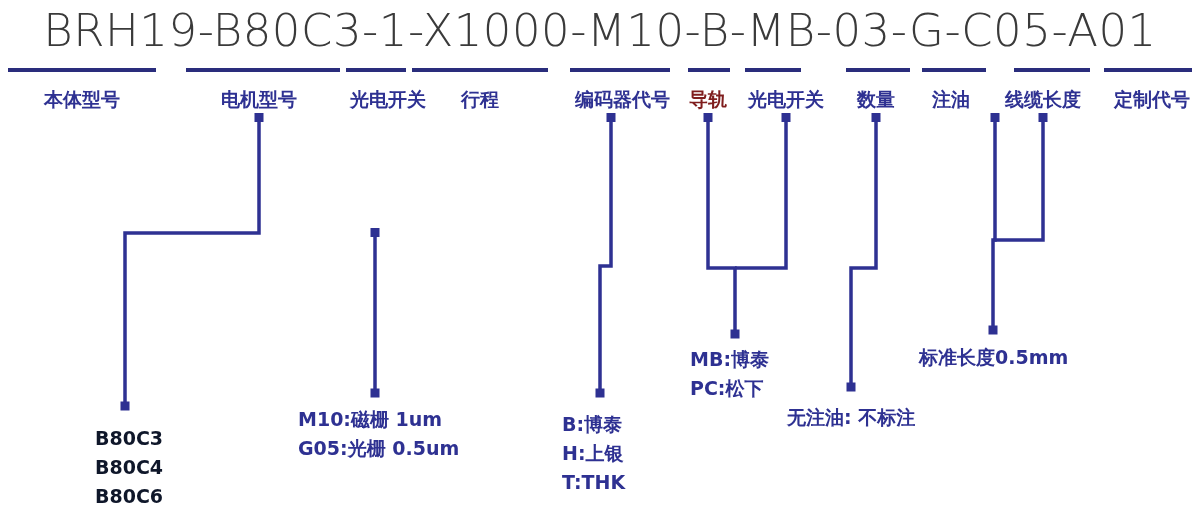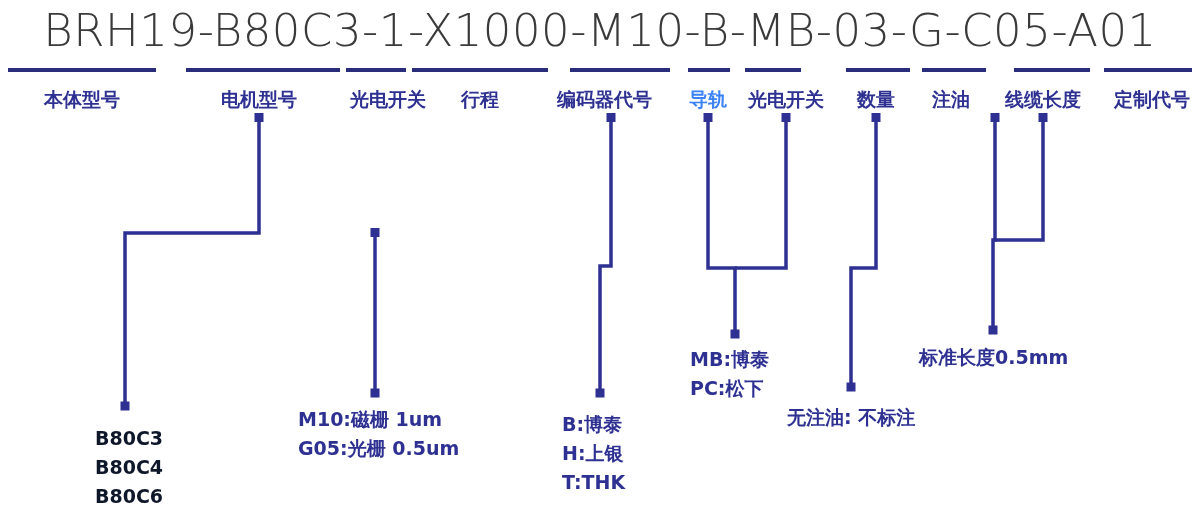--- a/index.html
+++ b/index.html
@@ -93,22 +93,22 @@
       <div class="seg-bar" style="left: 922px; width: 64px; top: 68px; background: rgb(42, 45, 124);"></div>
       <div class="seg-bar" style="left: 1014px; width: 76px; top: 68px; background: rgb(42, 45, 124);"></div>
       <div class="seg-bar" style="left: 1104px; width: 88px; top: 68px; background: rgb(42, 45, 124);"></div>
     </div>
 
   <div id="labels">
       <div class="field-label" style="color: rgb(46, 49, 146); top: 87px; left: 44px;">本体型号</div>
       <div class="field-label" style="color: rgb(46, 49, 146); top: 87px; left: 221px;">电机型号</div>
       <div class="field-label" style="color: rgb(46, 49, 146); top: 87px; left: 350px;">光电开关</div>
       <div class="field-label" style="color: rgb(46, 49, 146); top: 87px; left: 461px;">行程</div>
-      <div class="field-label" style="color: rgb(46, 49, 146); top: 87px; left: 557px;">编码器代号</div>
-      <div class="field-label" style="color: #3b82f6; top: 87px; left: 689px;">导轨</div>
+      <div class="field-label" style="color: rgb(46, 49, 146); top: 87px; left: 575px;">编码器代号</div>
+      <div class="field-label" style="color: #7f1d1d; top: 87px; left: 689px;">导轨</div>
       <div class="field-label" style="color: rgb(46, 49, 146); top: 87px; left: 748px;">光电开关</div>
       <div class="field-label" style="color: rgb(46, 49, 146); top: 87px; left: 857px;">数量</div>
       <div class="field-label" style="color: rgb(46, 49, 146); top: 87px; left: 932px;">注油</div>
       <div class="field-label" style="color: rgb(46, 49, 146); top: 87px; left: 1005px;">线缆长度</div>
       <div class="field-label" style="color: rgb(46, 49, 146); top: 87px; left: 1114px;">定制代号</div>
     </div>
 
   <svg id="leaders" viewBox="0 0 1200 519" xmlns="http://www.w3.org/2000/svg">
       <polyline points="259,118 259,233 125,233 125,406" fill="none" stroke="#2e3192" stroke-width="3.5" stroke-linecap="butt" stroke-linejoin="miter"></polyline>
       <rect x="254.5" y="113" width="9" height="9" fill="#2e3192"></rect>

